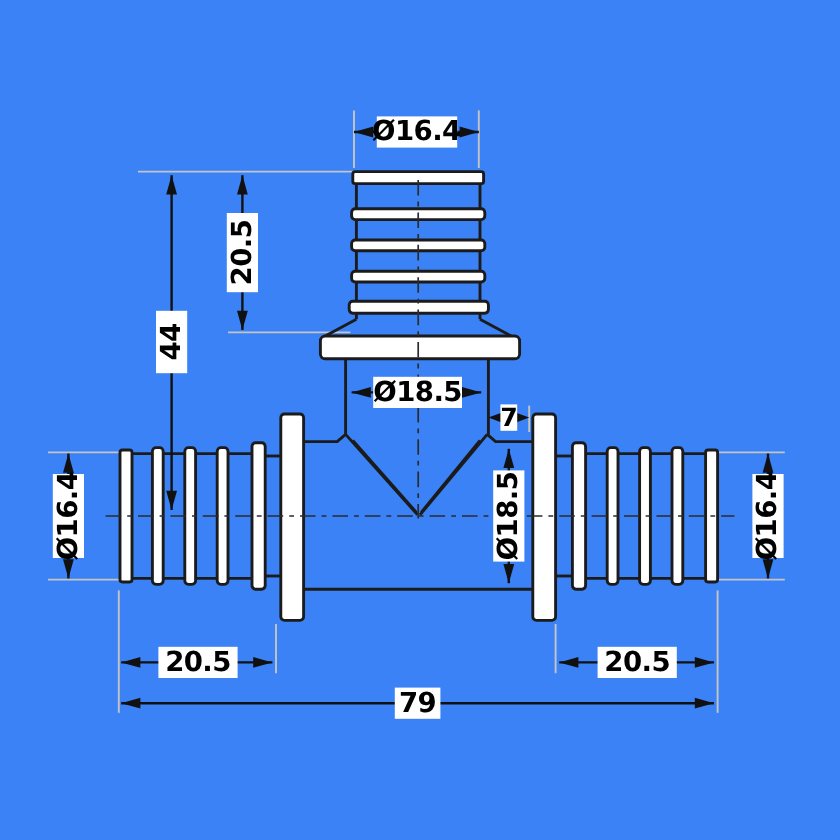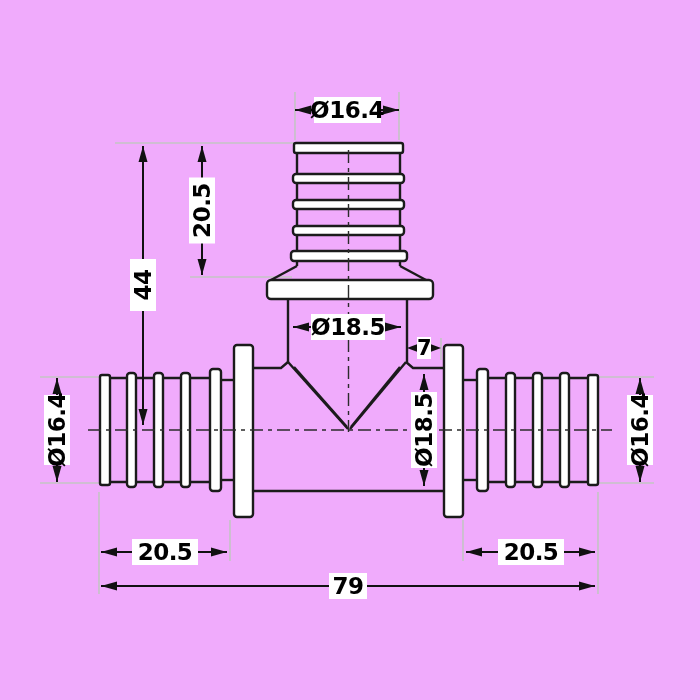--- a/index.html
+++ b/index.html
@@ -1,16 +1,16 @@
 <!DOCTYPE html>
 <html><head>
 <meta charset="utf-8">
 <style>
   html,body{margin:0;padding:0;background:#ffffff;}
-  .stage{position:relative;width:700px;height:700px;background:#f0abfc;overflow:hidden;
+  .stage{position:relative;width:700px;height:700px;background:#3b82f6;overflow:hidden;
          font-family:"DejaVu Sans", sans-serif;}
   svg{display:block;}
   
   .outl{stroke:#1b1b1b;stroke-width:2.4;fill:none;stroke-linecap:butt;}
   .part{stroke:#1b1b1b;stroke-width:2.4;fill:#ffffff;}
   
   .dim{stroke:#111111;stroke-width:2;fill:none;}
   .ah{fill:#111111;stroke:none;}
   
   .ext{stroke:#c4c4c4;stroke-width:1.6;fill:none;}

